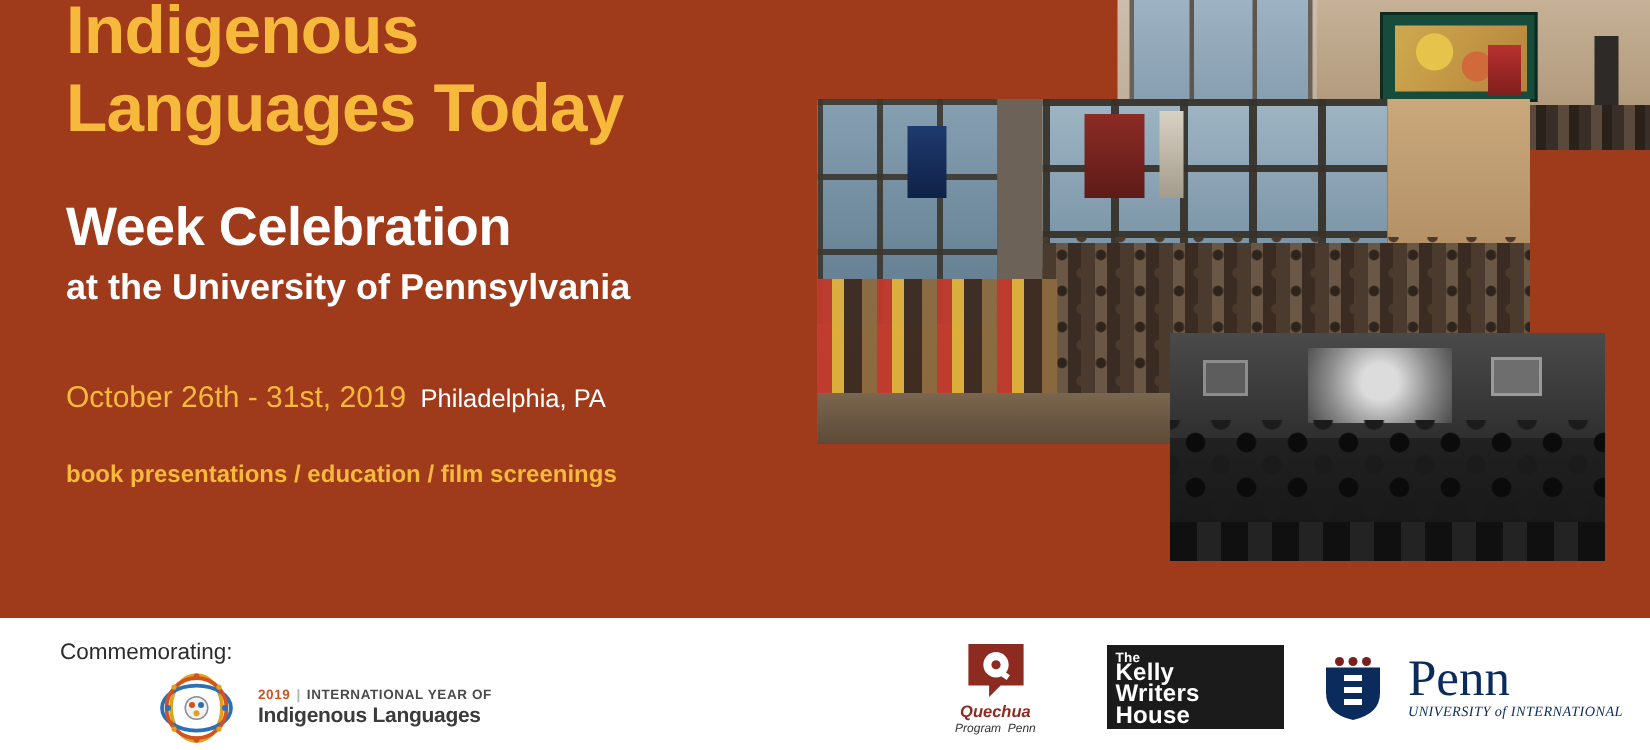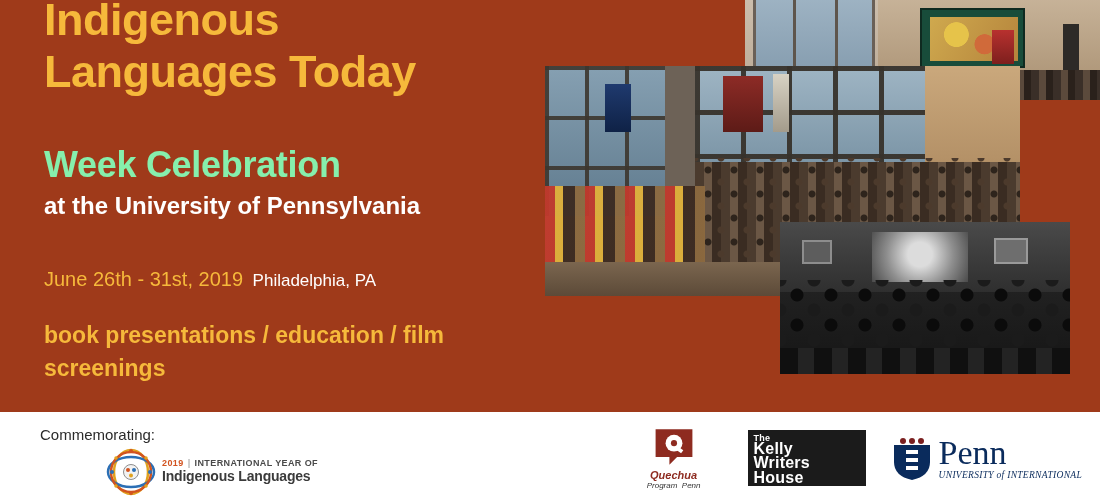--- a/index.html
+++ b/index.html
@@ -24,24 +24,24 @@
     font-weight: bold;
     font-size: 45px;
     line-height: 1.15;
     color: #f6b93b;
     letter-spacing: -0.5px;
   }
   .title .line1 { display: block; margin-top: -6px; }
   .title .line2 { display: block; }
 
   .subtitle {
-    margin-top: 46px;
+    margin-top: 32px;
     font-weight: bold;
     font-size: 36px;
-    color: #86efac;
+    color: #ffffff;
     letter-spacing: -0.3px;
   }
   .subtitle2 {
     margin-top: 6px;
     font-weight: bold;
     font-size: 24px;
     color: #ffffff;
   }
   .daterow {
     margin-top: 48px;
@@ -53,21 +53,21 @@
     color: #ffffff;
     font-size: 17px;
     font-weight: normal;
     margin-left: 4px;
     text-align: right;
   }
   .events {
     margin-top: 28px;
     color: #f6b93b;
     font-weight: bold;
-    font-size: 23px;
+    font-size: 16px;
     line-height: 1.45;
   }
 
   
   .photos { position: absolute; left: 540px; top: 0; width: 560px; height: 410px; }
 
   .photo {
     position: absolute;
     overflow: hidden;
     border: 0;
@@ -163,21 +163,21 @@
     background: #ffffff;
     display: flex;
     align-items: center;
   }
   .commem {
     position:absolute; left: 40px; top: 14px;
     font-size: 15px; font-weight: normal; color: #2b2b2b;
   }
   .iyil {
     position: absolute; left: 100px; top: 36px;
-    display: flex; align-items: center;  justify-content: center;
+    display: flex; align-items: center; gap: 10px; justify-content: center;
   }
   .iyil .mark { width: 62px; height: 48px; }
   .iyil .txt { line-height: 1.1; }
   .iyil .txt .yr { font-size: 9px; font-weight: bold; color: #d2531f; letter-spacing: .4px; }
   .iyil .txt .yr span.sep { color:#b0b0b0; margin:0 4px; }
   .iyil .txt .yr span.iy { color:#4a4a4a; }
   .iyil .txt .big { font-size: 14px; font-weight: bold; color: #3b3b3b; letter-spacing: -.2px; }
 
   .logos {
     position: absolute; right: 18px; top: 14px;
@@ -187,21 +187,21 @@
   .logo-quechua .q-mark { width: 46px; height: 42px; margin: 0 auto; position: relative; }
   .logo-quechua .q-name { font-size: 11px; color: #8e2b20; font-weight: bold; font-style: italic; margin-top:1px;}
   .logo-quechua .q-sub { font-size: 8px; color: #333; font-style: italic; }
 
   .logo-kwh { width: 118px; height: 56px; background: #1b1b1b; position: relative; }
   .logo-kwh .kwh-txt {
     color:#fff; font-weight:bold; font-size:16px; line-height:1.02;
     padding:4px 6px 0 6px; letter-spacing:.2px;
   }
 
-  .logo-penn { display:flex; align-items:center; gap:7px; }
+  .logo-penn { display:flex; align-items:center; gap:17px; }
   .logo-penn .shield { width: 40px; height: 48px; }
   .logo-penn .penn-text { line-height: 1; }
   .logo-penn .penn-text .p-big {
     font-family: "Liberation Serif", serif;
     font-size: 34px; color: #0a2b5c; font-weight: normal;
   }
   .logo-penn .penn-text .p-small {
     font-family: "Liberation Serif", serif;
     font-size: 9.5px; color: #0a2b5c; letter-spacing: .3px; font-style: italic;
     margin-top: 1px;
@@ -215,21 +215,21 @@
   <div class="text-col">
     <div class="title">
       <span class="line1">Indigenous</span>
       <span class="line2">Languages Today</span>
     </div>
 
     <div class="subtitle">Week Celebration</div>
     <div class="subtitle2">at the University of Pennsylvania</div>
 
     <div class="daterow">
-      <span>June 26th - 31st, 2019</span>
+      <span>October 26th - 31st, 2019</span>
       <span class="city">Philadelphia, PA</span>
     </div>
 
     <div class="events">
       <div>book presentations / education / film screenings</div>
     </div>
   </div>
 
   <div class="photos">
 

